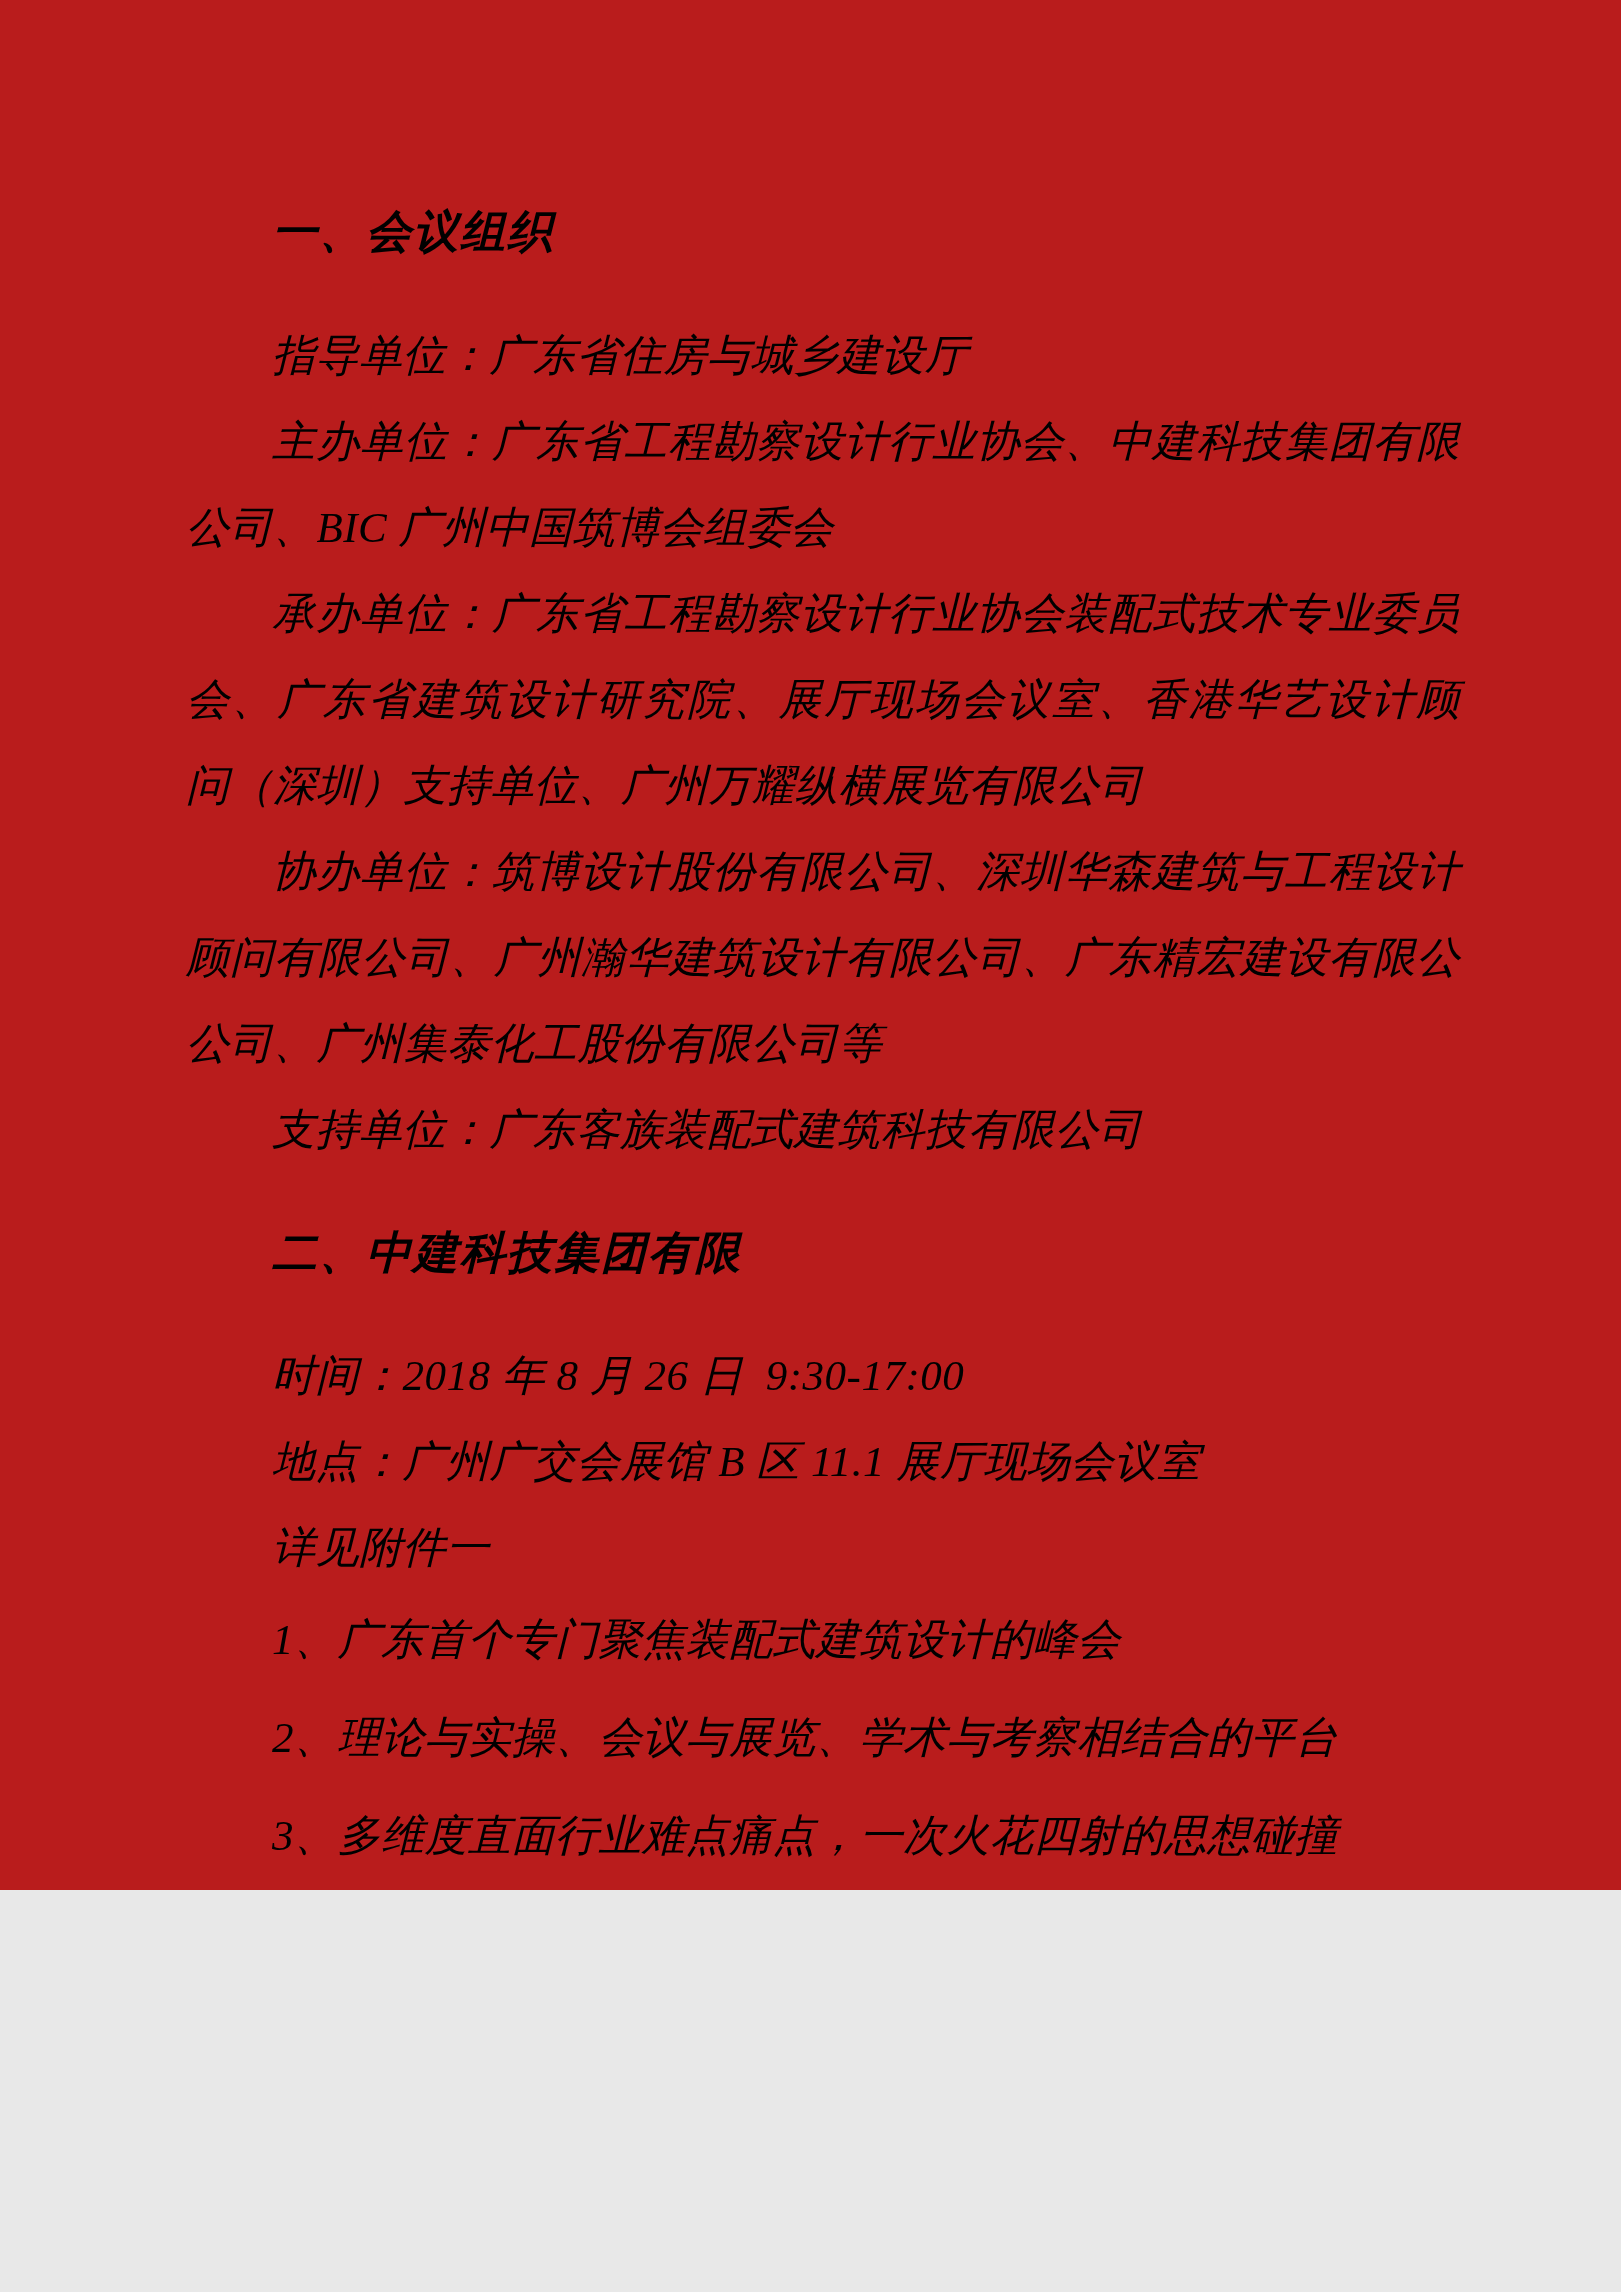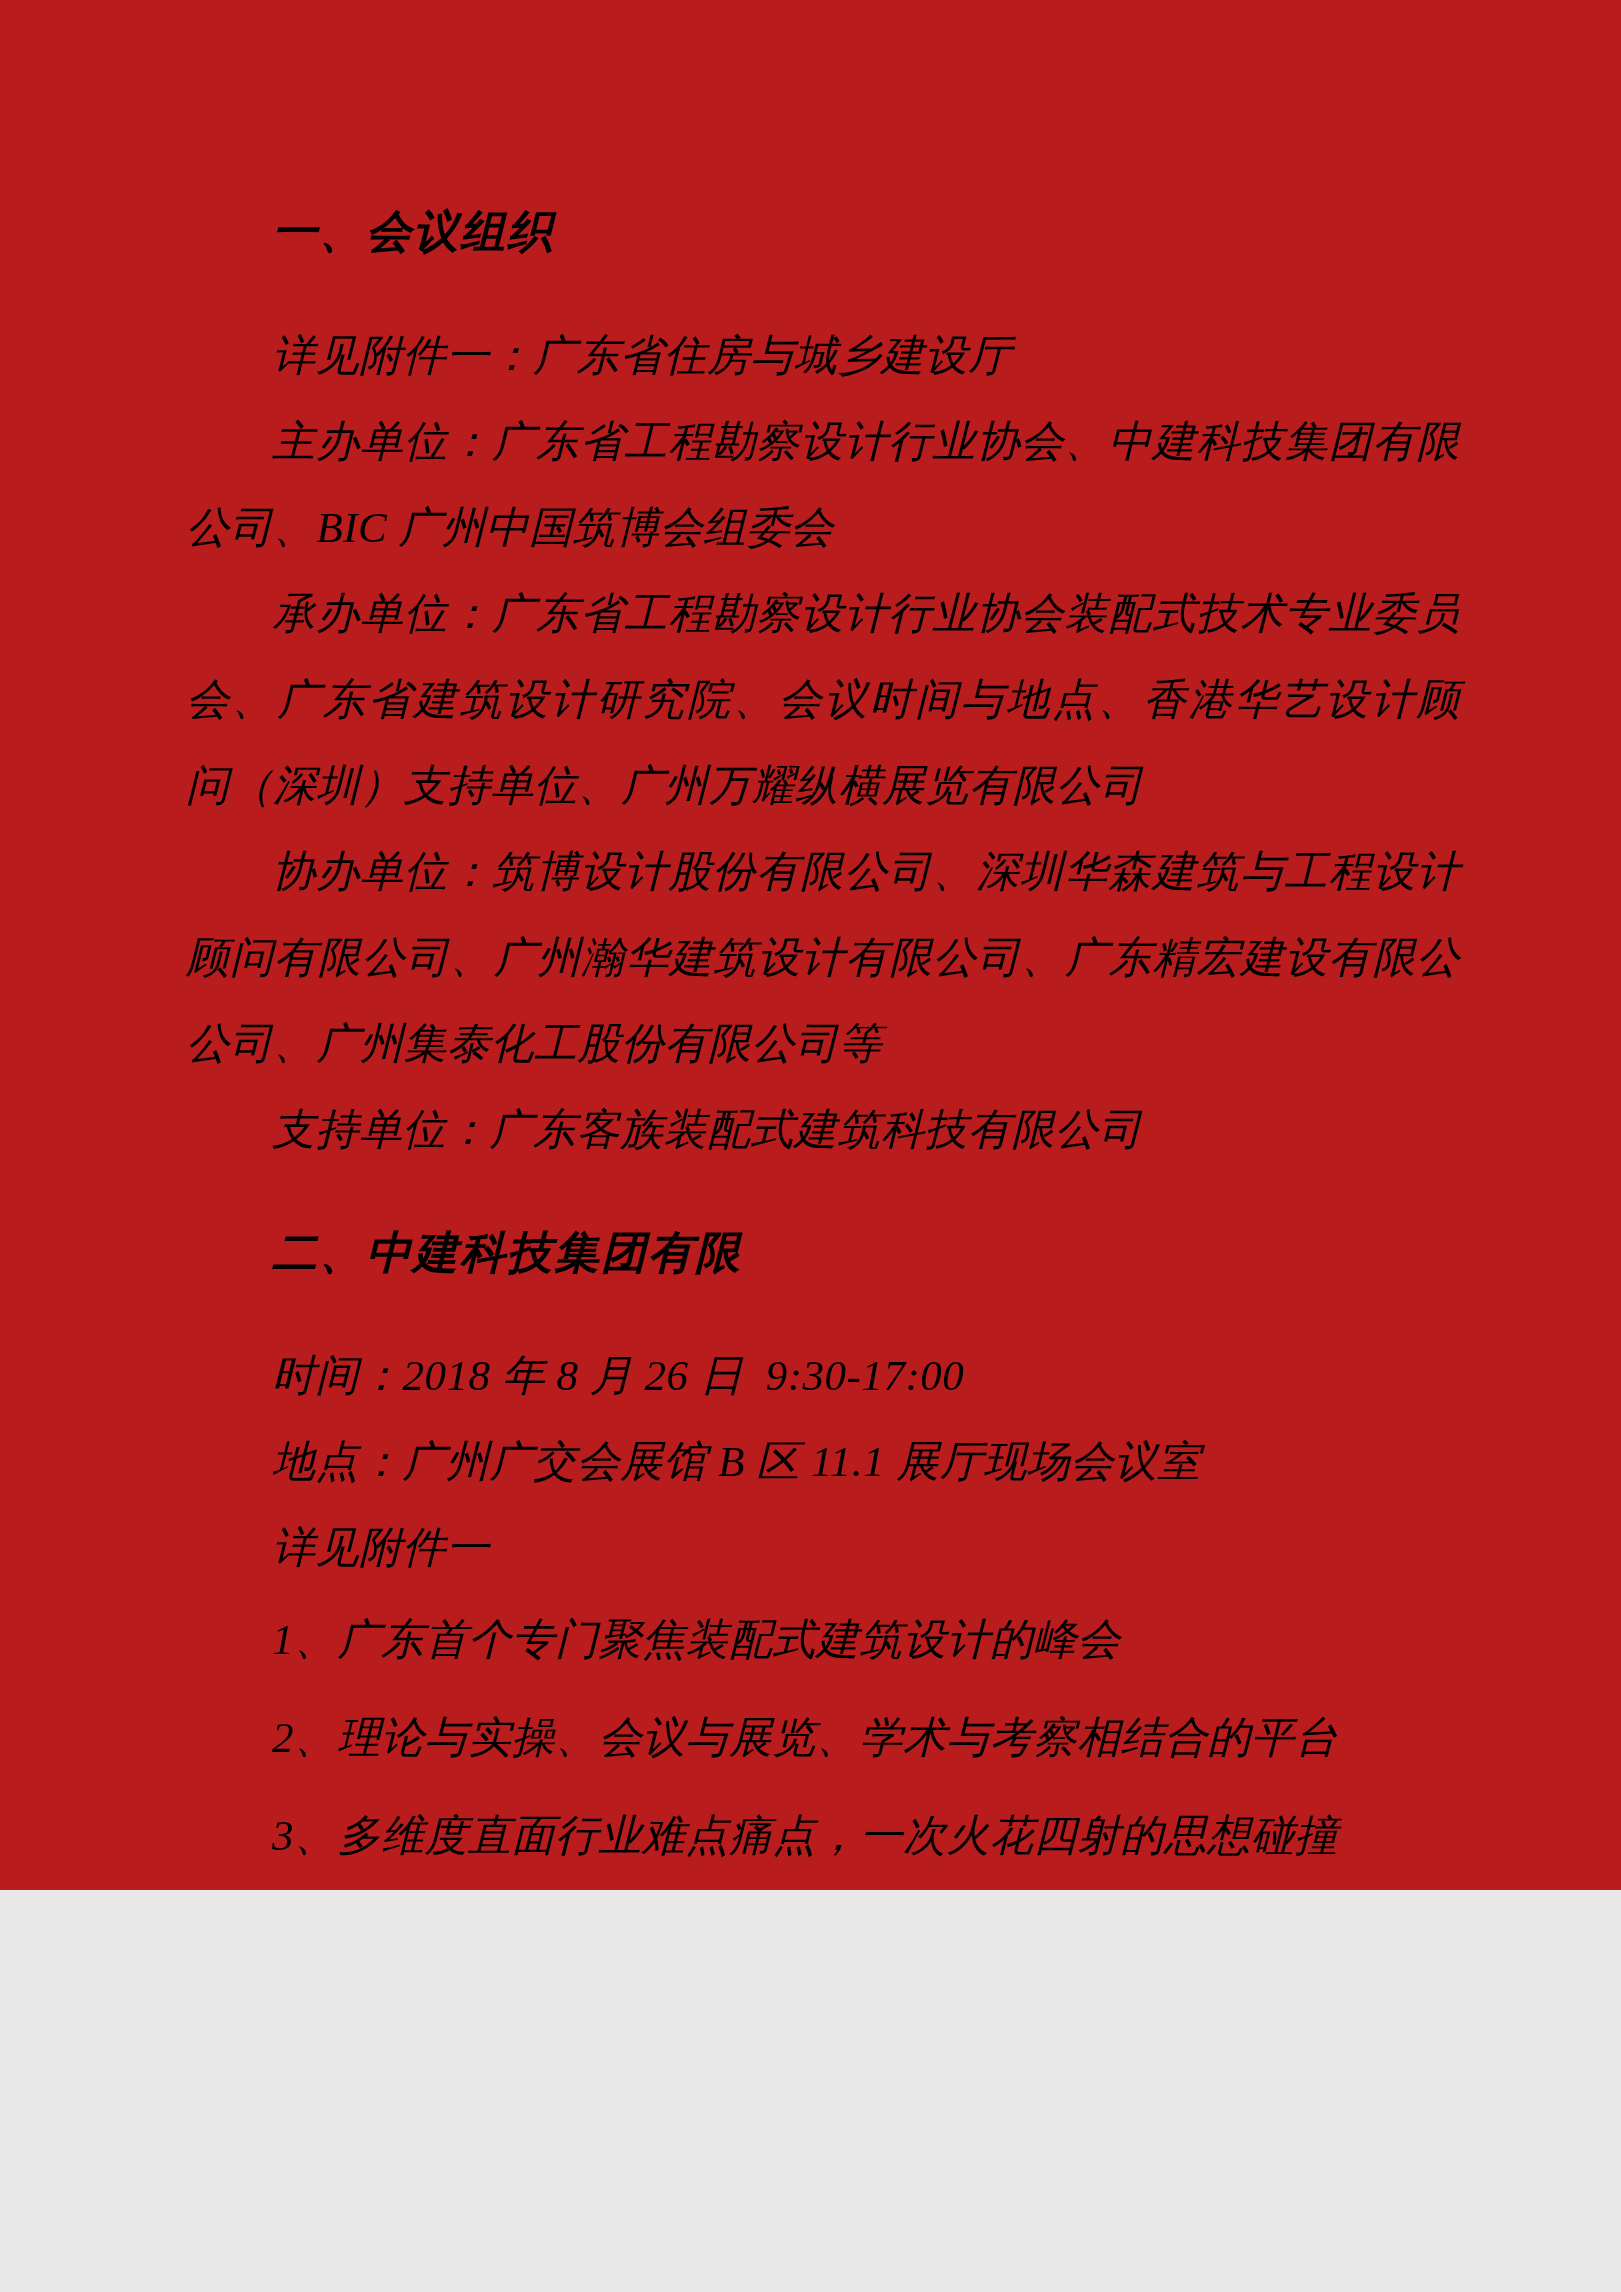--- a/index.html
+++ b/index.html
@@ -66,27 +66,27 @@
 </style>
 </head>
 <body>
 
 <div class="page">
   <main class="content">
 
     <section>
       <h2 class="line heading">一、会议组织</h2>
 
-      <div class="line first endl">详见附件一：广东省住房与城乡建设厅</div>
+      <div class="line first endl">指导单位：广东省住房与城乡建设厅</div>
 
       <div class="line first fill">主办单位：广东省工程勘察设计行业协会、中建科技集团有限</div>
       <div class="line endl">公司、BIC 广州中国筑博会组委会</div>
 
       <div class="line first fill">承办单位：广东省工程勘察设计行业协会装配式技术专业委员</div>
-      <div class="line fill">会、广东省建筑设计研究院、会议时间与地点、香港华艺设计顾</div>
+      <div class="line fill">会、广东省建筑设计研究院、展厅现场会议室、香港华艺设计顾</div>
       <div class="line endl">问（深圳）支持单位、广州万耀纵横展览有限公司</div>
 
       <div class="line first fill">协办单位：筑博设计股份有限公司、深圳华森建筑与工程设计</div>
       <div class="line fill">顾问有限公司、广州瀚华建筑设计有限公司、广东精宏建设有限公</div>
       <div class="line endl">公司、广州集泰化工股份有限公司等</div>
 
       <div class="line first endl">支持单位：广东客族装配式建筑科技有限公司</div>
     </section>
 
     <section>

